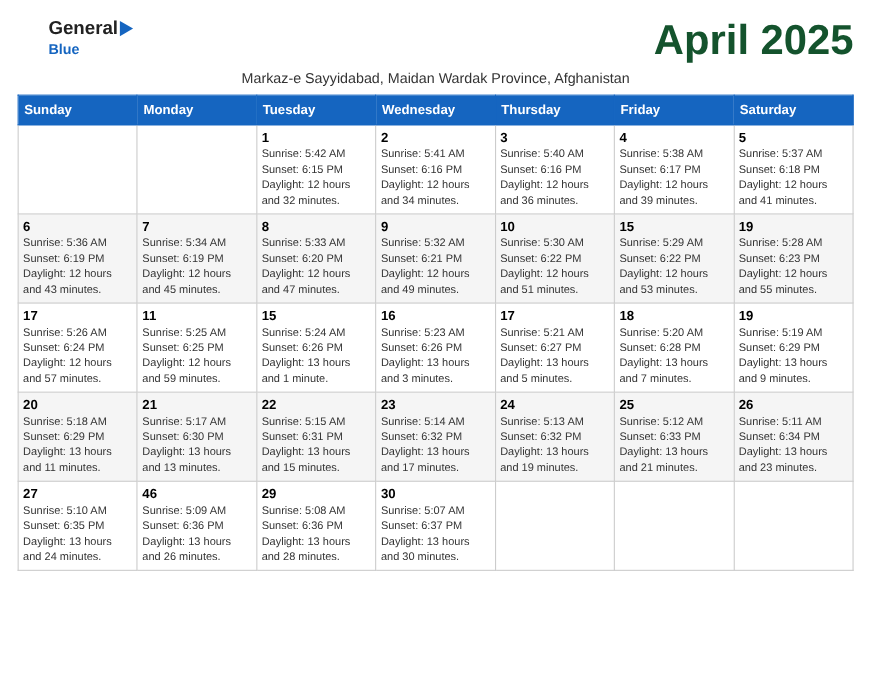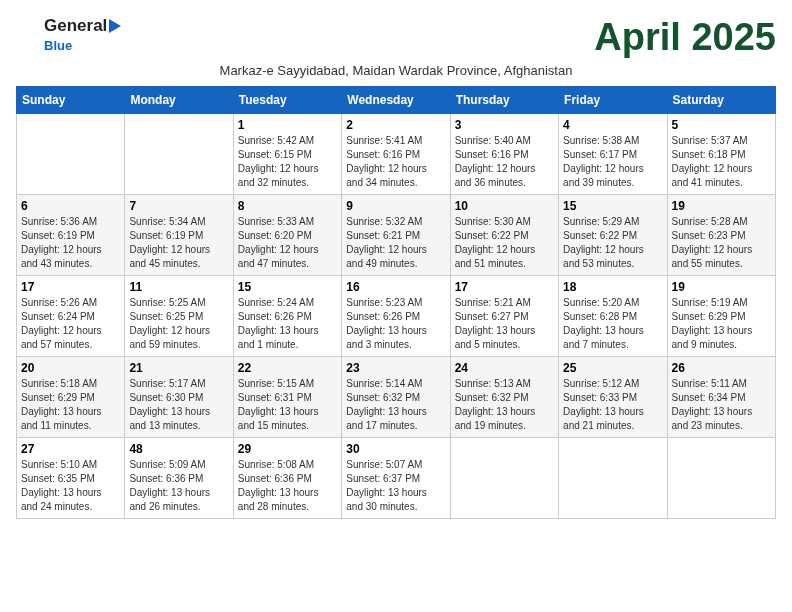--- a/index.html
+++ b/index.html
@@ -243,21 +243,21 @@
             <span class="day-num">26</span>
             <div class="day-info">Sunrise: 5:11 AM<br>Sunset: 6:34 PM<br>Daylight: 13 hours and 23 minutes.</div>
           </td>
         </tr>
         <tr>
           <td>
             <span class="day-num">27</span>
             <div class="day-info">Sunrise: 5:10 AM<br>Sunset: 6:35 PM<br>Daylight: 13 hours and 24 minutes.</div>
           </td>
           <td>
-            <span class="day-num">48</span>
+            <span class="day-num">46</span>
             <div class="day-info">Sunrise: 5:09 AM<br>Sunset: 6:36 PM<br>Daylight: 13 hours and 26 minutes.</div>
           </td>
           <td>
             <span class="day-num">29</span>
             <div class="day-info">Sunrise: 5:08 AM<br>Sunset: 6:36 PM<br>Daylight: 13 hours and 28 minutes.</div>
           </td>
           <td>
             <span class="day-num">30</span>
             <div class="day-info">Sunrise: 5:07 AM<br>Sunset: 6:37 PM<br>Daylight: 13 hours and 30 minutes.</div>
           </td>

